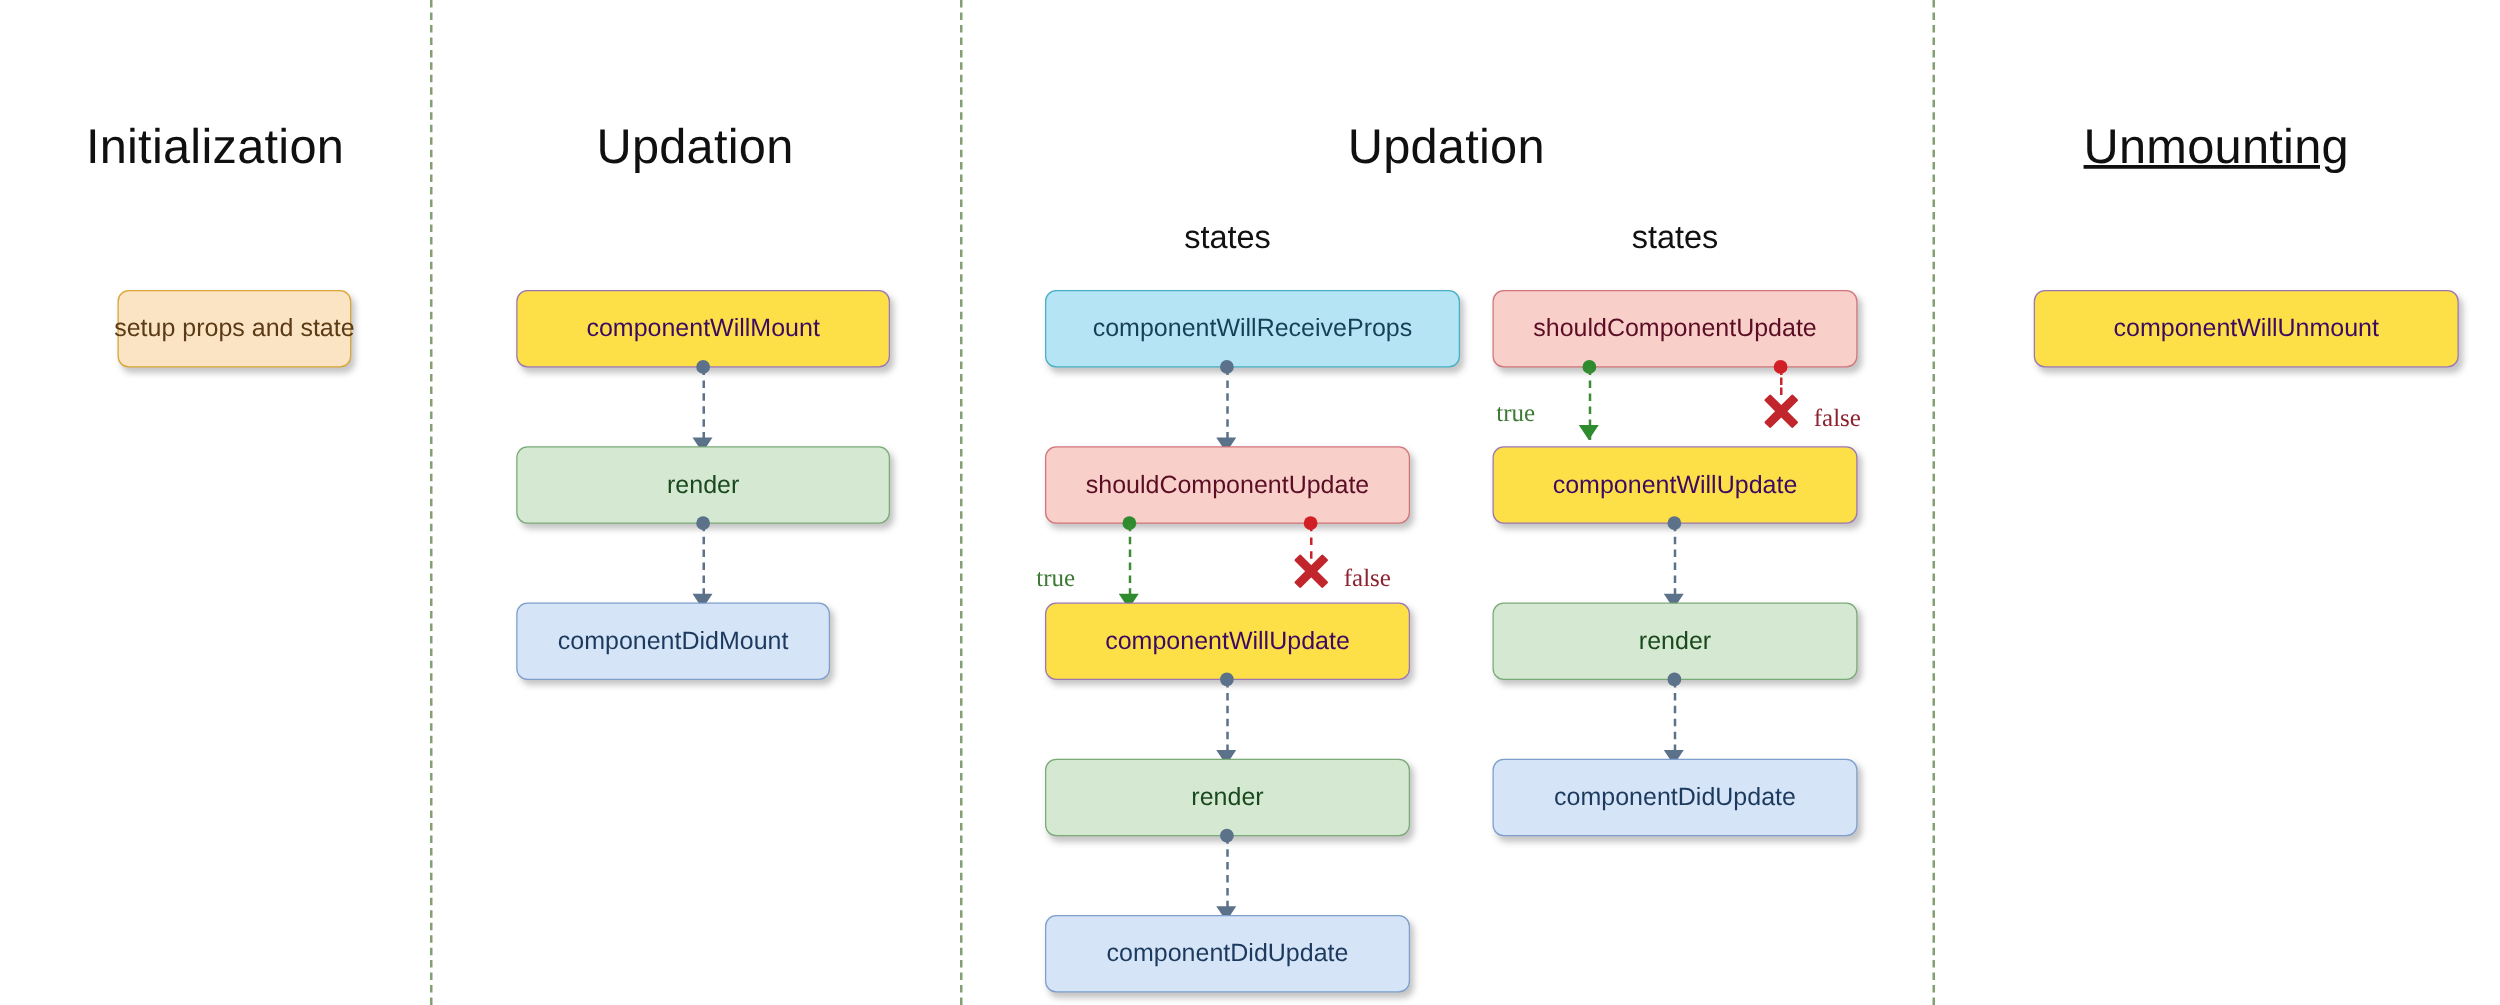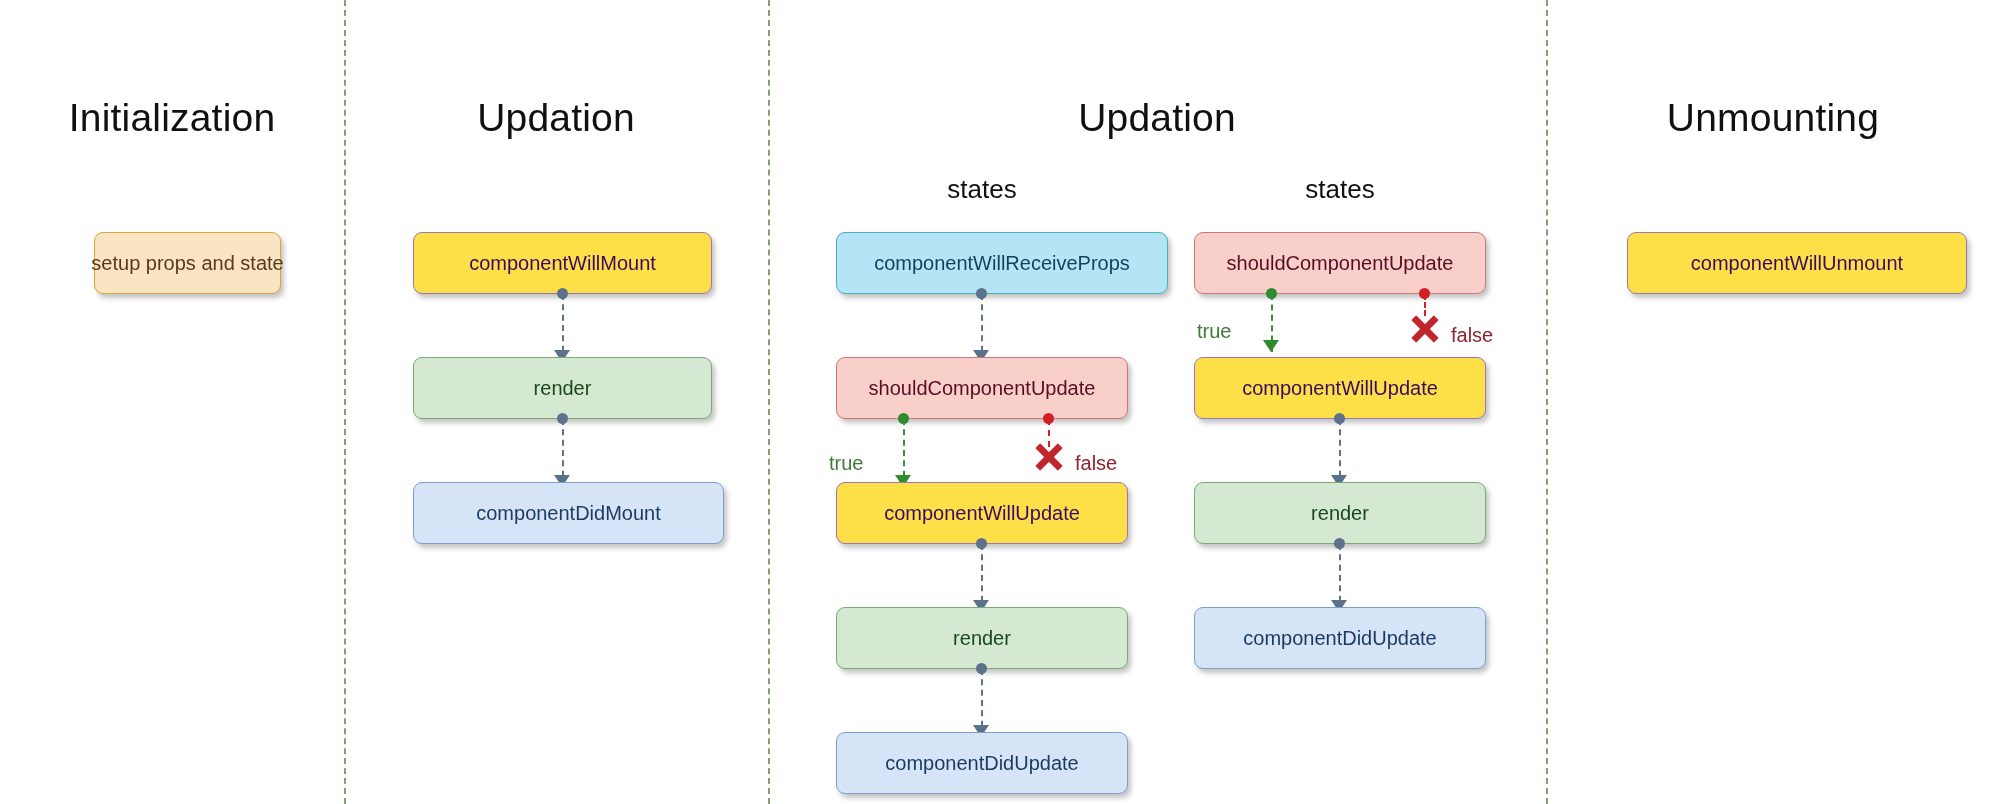--- a/index.html
+++ b/index.html
@@ -73,21 +73,21 @@
   .arrow{
     position:absolute;width:0;height:0;
     border-left:8px solid transparent;
     border-right:8px solid transparent;
     border-top:12px solid #5c718a;
   }
   .arrow.green{border-top-color:#2e8b2e;}
 
   
   .branch-label{
-    position:absolute;font-size:20px;white-space:nowrap;
+    position:absolute;font-size:20px;white-space:nowrap;font-family:Liberation Serif, serif;
   }
   .branch-label.true{color:#3d7a34;}
   .branch-label.false{color:#8e2230;}
 
   
   .xmark{position:absolute;width:34px;height:34px;}
   .xmark span{
     position:absolute;left:50%;top:50%;
     width:32px;height:7px;border-radius:1px;
     background:#c0262c;
@@ -101,21 +101,21 @@
 
 <div id="stage">
 
   <div class="divider" style="left:344px;"></div>
   <div class="divider" style="left:768px;"></div>
   <div class="divider" style="left:1546px;"></div>
 
   <div class="phase-title" style="left:0px;   top:96px; width:344px;">Initialization</div>
   <div class="phase-title" style="left:344px; top:96px; width:424px;">Updation</div>
   <div class="phase-title" style="left:768px; top:96px; width:778px;">Updation</div>
-  <div class="phase-title" style="left:1546px;top:96px; width:454px;">Unmounting</div>
+  <div class="phase-title" style="left:1546px;top:96px; width:454px;text-decoration:underline;">Unmounting</div>
 
   <div class="sub-title" style="left:836px;  top:174px; width:292px;">states</div>
   <div class="sub-title" style="left:1194px; top:174px; width:292px;">states</div>
 
   <div class="node n-orange" style="left:94px; top:232px; width:187px;">setup props and state</div>
 
   <div class="node n-purple" style="left:413px; top:232px; width:299px;">componentWillMount</div>
 
   <div class="conn">
     <div class="dot" style="left:557px; top:288px;"></div>
@@ -124,21 +124,21 @@
   </div>
 
   <div class="node n-green" style="left:413px; top:357px; width:299px;">render</div>
 
   <div class="conn">
     <div class="dot" style="left:557px; top:413px;"></div>
     <div class="conn-line" style="left:562px; top:419px; height:68px;"></div>
     <div class="arrow" style="left:554px; top:475px;"></div>
   </div>
 
-  <div class="node n-blue" style="left:413px; top:482px; width:311px;">componentDidMount</div>
+  <div class="node n-blue" style="left:413px; top:482px; width:251px;">componentDidMount</div>
 
   <div class="node n-cyan" style="left:836px; top:232px; width:332px;">componentWillReceiveProps</div>
 
   <div class="conn">
     <div class="dot" style="left:976px; top:288px;"></div>
     <div class="conn-line" style="left:981px; top:294px; height:68px;"></div>
     <div class="arrow" style="left:973px; top:350px;"></div>
   </div>
 
   <div class="node n-red" style="left:836px; top:357px; width:292px;">shouldComponentUpdate</div>

